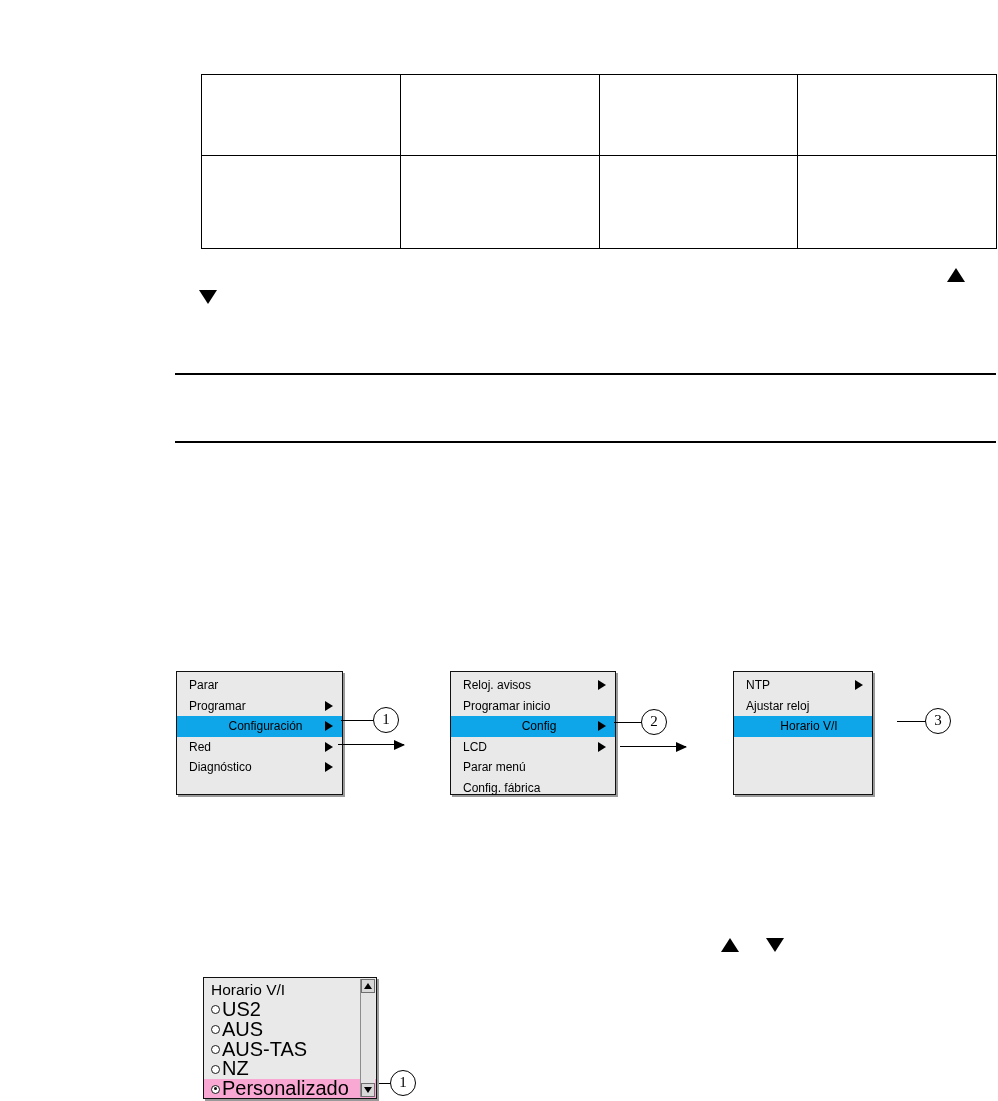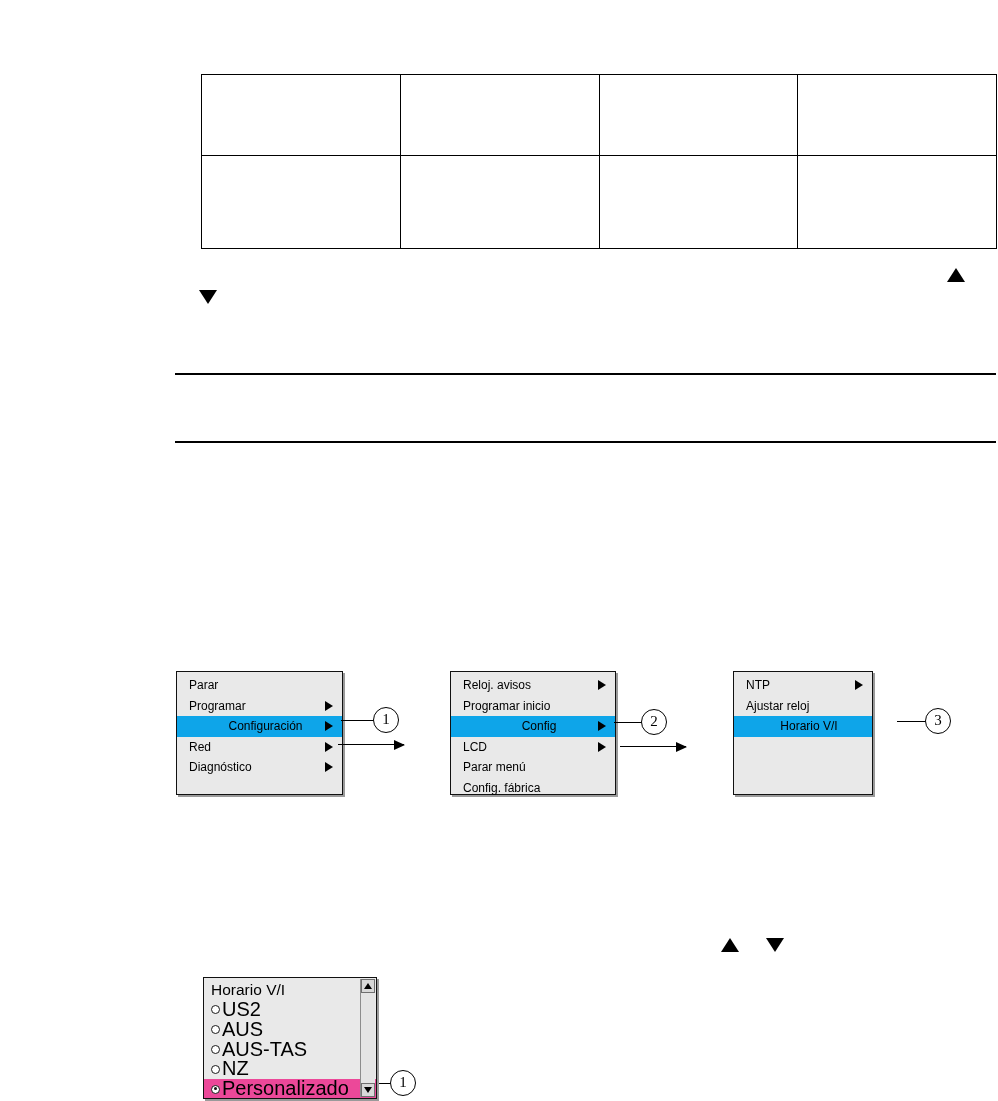--- a/index.html
+++ b/index.html
@@ -173,21 +173,21 @@
   }
   .dlg-row {
     height: 19.8px;
     line-height: 19.8px;
     font-size: 20px;
     padding-left: 7px;
     white-space: nowrap;
     display: flex;
     align-items: center;
   }
-  .dlg-row.sel { background: #ec4899; }
+  .dlg-row.sel { background: #f9a8d4; }
   .radio {
     width: 9px; height: 9px;
     border: 1.5px solid #1a1a1a;
     border-radius: 50%;
     box-sizing: border-box;
     background: #fff;
     margin-right: 2px;
     flex: 0 0 auto;
     position: relative;
   }

